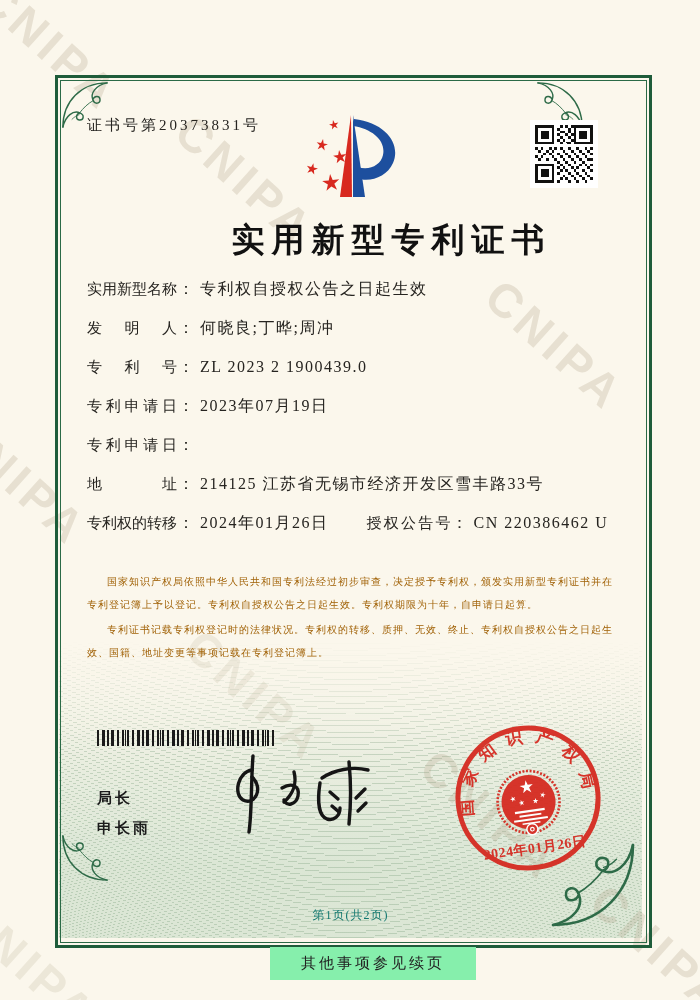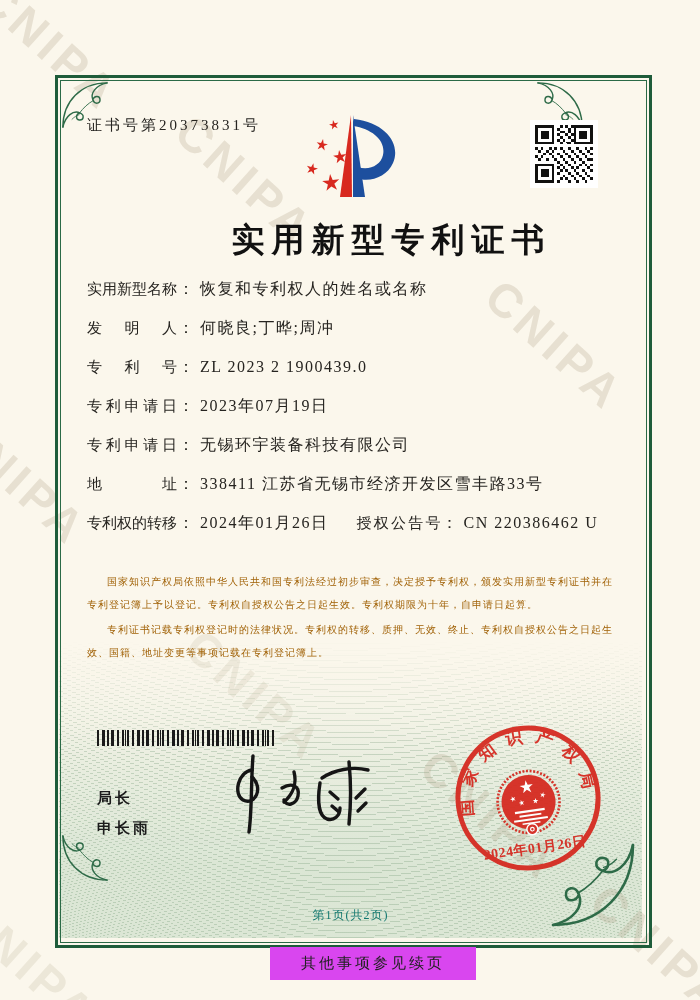--- a/index.html
+++ b/index.html
@@ -34,21 +34,21 @@
 
   .title{position:absolute;left:55px;top:218px;width:591px;text-align:center;
          font-size:33px;font-weight:700;letter-spacing:7px;color:#111;padding-left:41px;}
 
   .fields{position:absolute;left:87px;top:281px;display:flex;flex-direction:column;gap:23px;}
   .row{display:flex;align-items:baseline;font-size:16px;line-height:16px;white-space:nowrap;}
   .flabel{display:inline-block;width:90px;font-size:15px;text-align:justify;text-align-last:justify;}
   .flabel.w2{width:84px;}
   .colon{margin:0 2px 0 1px;}
   .fvalue{letter-spacing:1.5px;margin-left:4px;}
-  .grant-group{margin-left:28px;display:inline-flex;align-items:baseline;}
+  .grant-group{margin-left:38px;display:inline-flex;align-items:baseline;}
 
   .paras{position:absolute;left:87px;top:571px;width:528px;font-size:10px;
          line-height:22.5px;color:#a16207;letter-spacing:1px;}
   .paras p{margin:0 0 3px 0;text-indent:2em;}
 
   .barcode{position:absolute;left:97px;top:730px;width:178px;height:16px;
     background-image:
       repeating-linear-gradient(90deg,#1a1a1a 0 2px,transparent 2px 5px),
       repeating-linear-gradient(90deg,#1a1a1a 0 1px,transparent 1px 7px);}
 
@@ -57,21 +57,21 @@
   .signer div{margin-bottom:11px;}
   .signature{position:absolute;left:222px;top:750px;}
 
   .seal{position:absolute;left:454px;top:724px;width:148px;height:148px;
         transform:rotate(-8deg);opacity:.94;mix-blend-mode:multiply;}
   .seal-date{position:absolute;left:0;top:116px;width:148px;text-align:center;
              font-size:14px;font-weight:700;color:#d5281e;letter-spacing:.5px;}
 
   .page-num{position:absolute;left:55px;top:907px;width:591px;text-align:center;
             font-size:12px;letter-spacing:1px;color:#0f766e;}
-  .note-box{position:absolute;left:270px;top:947px;width:206px;height:33px;background:#d946ef;
+  .note-box{position:absolute;left:270px;top:947px;width:206px;height:33px;background:#86efac;
             text-align:center;line-height:33px;font-size:15px;letter-spacing:3px;color:#222;}
 
   .cnr{position:absolute;z-index:3;pointer-events:none;}
 </style>
 </head>
 <body>
 
 <div class="page">
 
   <span class="wm" style="left:50px;top:45px">CNIPA</span>
@@ -159,46 +159,45 @@
                  M8,20h1v1H8z M12,20h1v1h-1z M15,20h1v1h-1z M18,20h1v1h-1z"></path>
       </svg>
     </div>
 
     <h1 class="title" style="margin:0">实用新型专利证书</h1>
 
     <div class="fields">
       <div class="row">
         <span class="flabel">实用新型名称</span>
           <span class="colon">：</span>
-          <span class="fvalue">恢复和专利权人的姓名或名称</span>
+          <span class="fvalue">专利权自授权公告之日起生效</span>
       </div>
       <div class="row">
         <span class="flabel">发明人</span>
           <span class="colon">：</span>
           <span class="fvalue">何晓良;丁晔;周冲</span>
       </div>
       <div class="row">
         <span class="flabel">专利号</span>
           <span class="colon">：</span>
           <span class="fvalue">ZL 2023 2 1900439.0</span>
       </div>
       <div class="row">
         <span class="flabel">专利申请日</span>
           <span class="colon">：</span>
           <span class="fvalue">2023年07月19日</span>
       </div>
       <div class="row">
         <span class="flabel">专利申请日</span>
           <span class="colon">：</span>
-          <span class="fvalue">无锡环宇装备科技有限公司</span>
       </div>
       <div class="row">
         <span class="flabel">地址</span>
           <span class="colon">：</span>
-          <span class="fvalue">338411 江苏省无锡市经济开发区雪丰路33号</span>
+          <span class="fvalue">214125 江苏省无锡市经济开发区雪丰路33号</span>
       </div>
       <div class="row">
         <span class="flabel">专利权的转移</span>
           <span class="colon">：</span>
           <span class="fvalue">2024年01月26日</span>
         <span class="grant-group">
           <span class="flabel w2">授权公告号</span>
             <span class="colon">：</span>
             <span class="fvalue">CN 220386462 U</span>
         </span>

